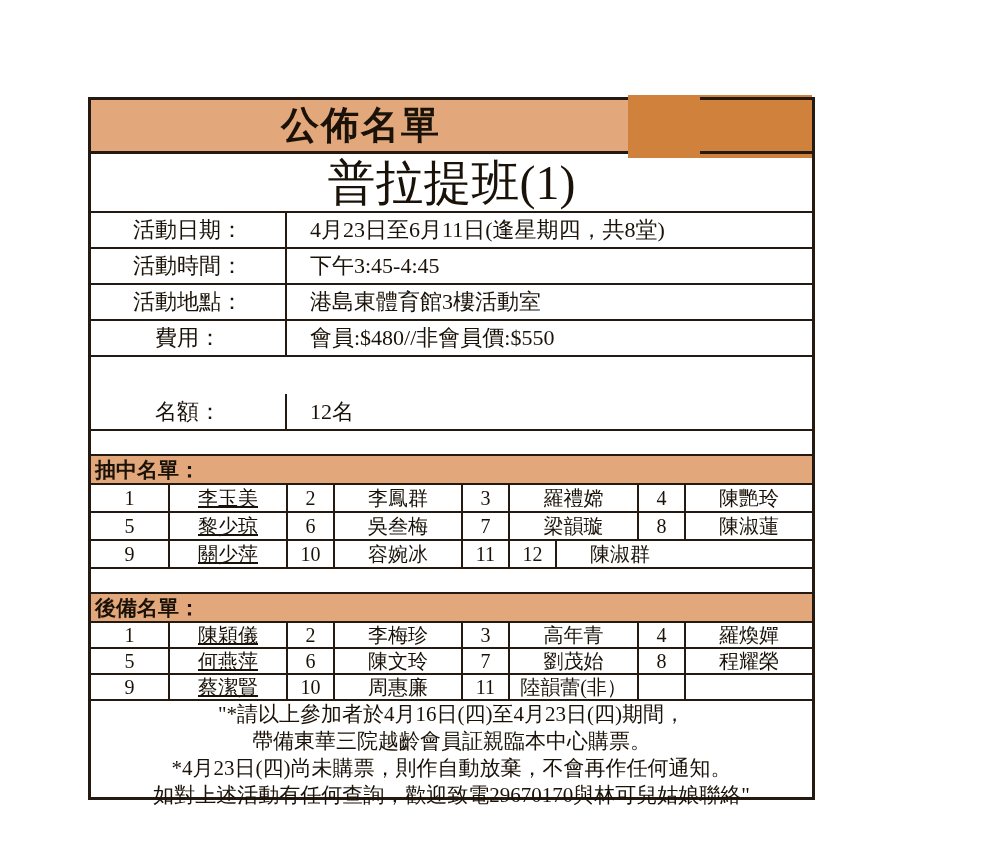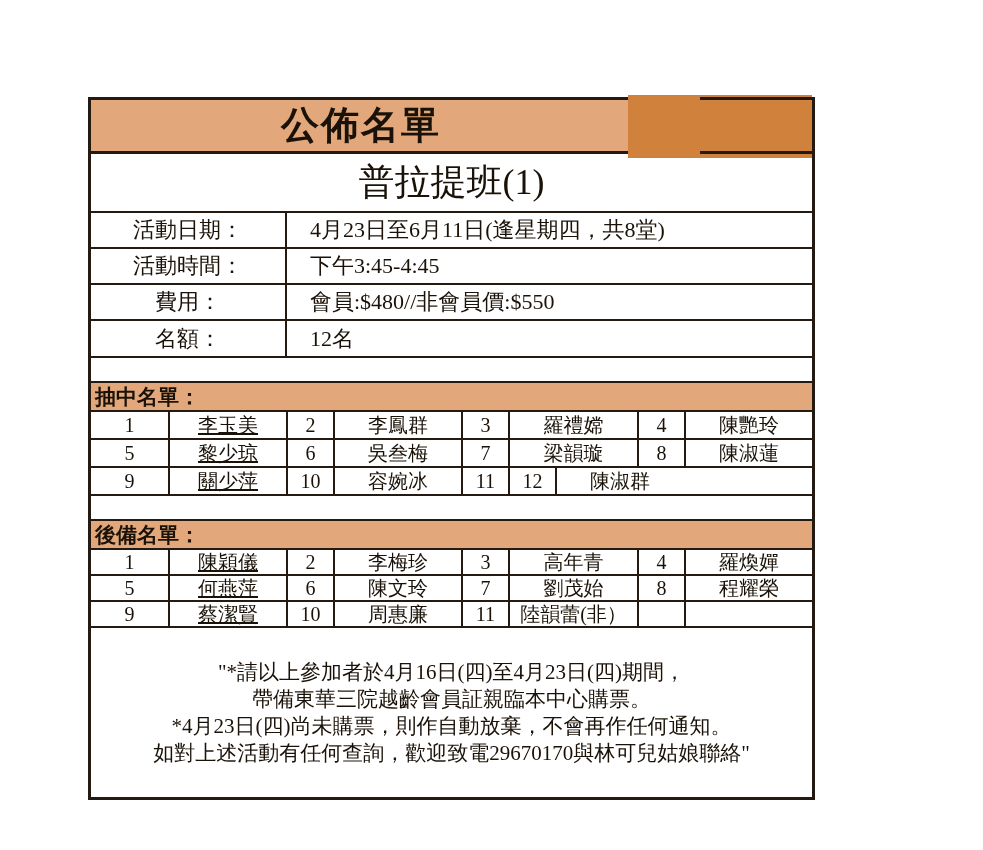--- a/index.html
+++ b/index.html
@@ -37,27 +37,27 @@
     position:absolute;left:537px;top:-5px;width:184px;height:63px;
     background:var(--orange);z-index:2;
   }
   .seg-top{position:absolute;left:609px;top:-3px;width:112px;height:3px;background:var(--line);z-index:3;}
   .seg-bottom{position:absolute;left:609px;top:51px;width:112px;height:3px;background:var(--line);z-index:3;}
 
   
   .r-title{
     height:59px;flex:0 0 59px;border-bottom:2px solid var(--line);
     display:flex;align-items:center;justify-content:center;
-    font-size:36px;
+    font-size:48px;
     font-family:Liberation Serif, serif;
   }
 
   
   .r-detail{height:36px;flex:0 0 36px;border-bottom:2px solid var(--line);display:flex;}
-  .r-detail.last{height:37px;flex:0 0 37px;}
+  .r-detail.last{height:37px;flex:0 0 37px;margin-top:37px;}
   .d-label{
     width:196px;flex:0 0 196px;border-right:2px solid var(--line);
     display:flex;align-items:center;justify-content:center;
     font-size:22px;
   }
   .d-value{
     flex:1;display:flex;align-items:center;
     padding-left:23px;font-size:22px;white-space:nowrap;overflow:hidden;
   }
 
@@ -111,20 +111,24 @@
 
     <div class="r-detail">
       <div class="d-label">活動日期：</div>
       <div class="d-value">4月23日至6月11日(逢星期四，共8堂)</div>
     </div>
     <div class="r-detail">
       <div class="d-label">活動時間：</div>
       <div class="d-value">下午3:45-4:45</div>
     </div>
     <div class="r-detail">
+      <div class="d-label">活動地點：</div>
+      <div class="d-value">港島東體育館3樓活動室</div>
+    </div>
+    <div class="r-detail">
       <div class="d-label">費用：</div>
       <div class="d-value">會員:$480//非會員價:$550</div>
     </div>
     <div class="r-detail last">
       <div class="d-label">名額：</div>
       <div class="d-value">12名</div>
     </div>
 
     <div class="r-section">抽中名單：</div>
 

